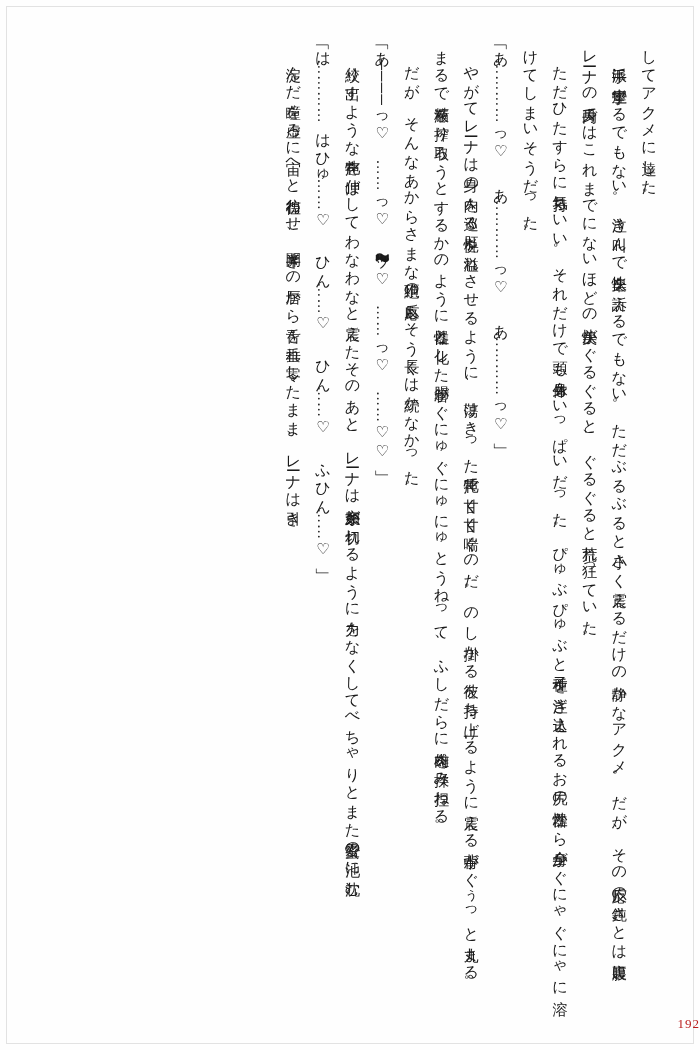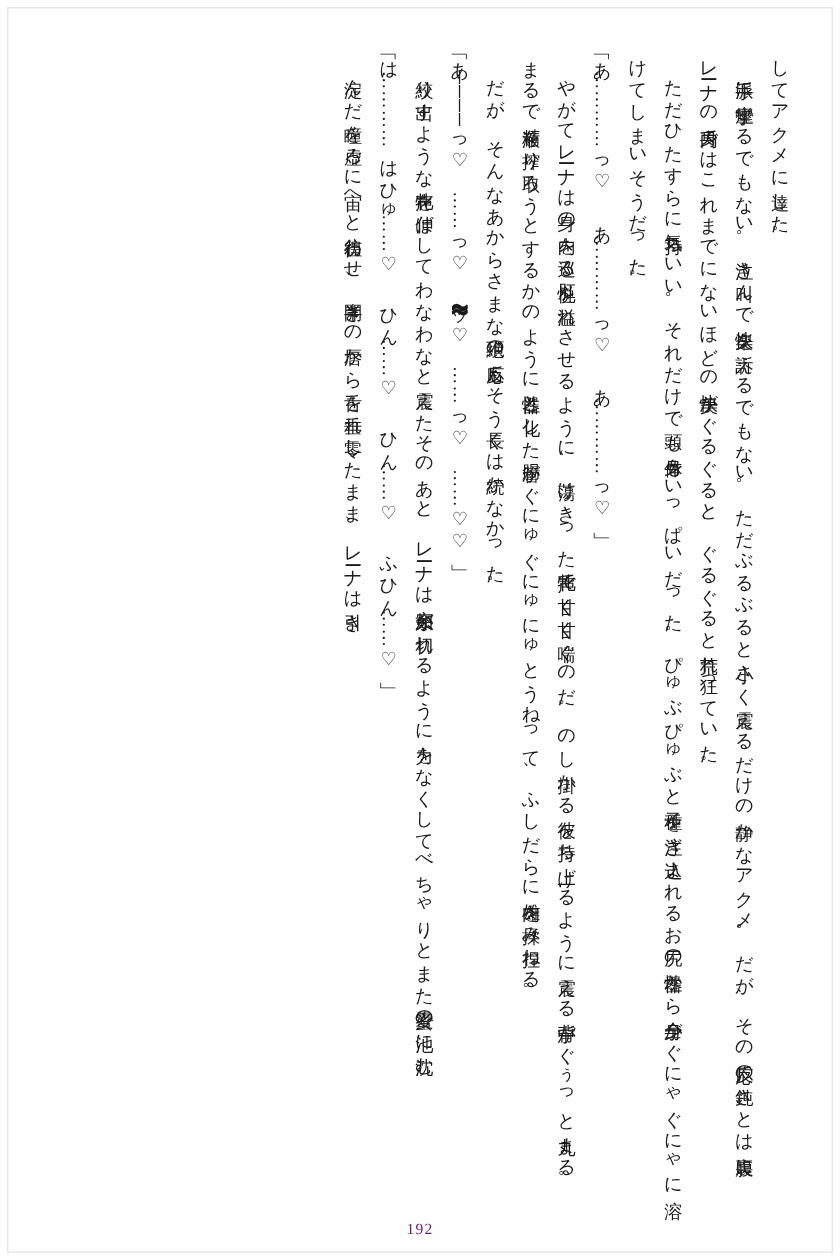--- a/index.html
+++ b/index.html
@@ -53,23 +53,23 @@
     text-indent: 1em;
   }
   .text-body p.noindent {
     text-indent: 0;
   }
   .page-number {
     position: absolute;
     bottom: 18px;
     left: 0;
     width: 100%;
-    text-align: center;
+    text-align: right;
     font-size: 13px;
-    color: #701a75;
+    color: #b91c1c;
     font-family: "Liberation Serif", "DejaVu Serif", serif;
     letter-spacing: 1px;
   }
 </style>
 </head>
 <body>
 
 <div class="page">
   <div class="page-border"></div>
 

